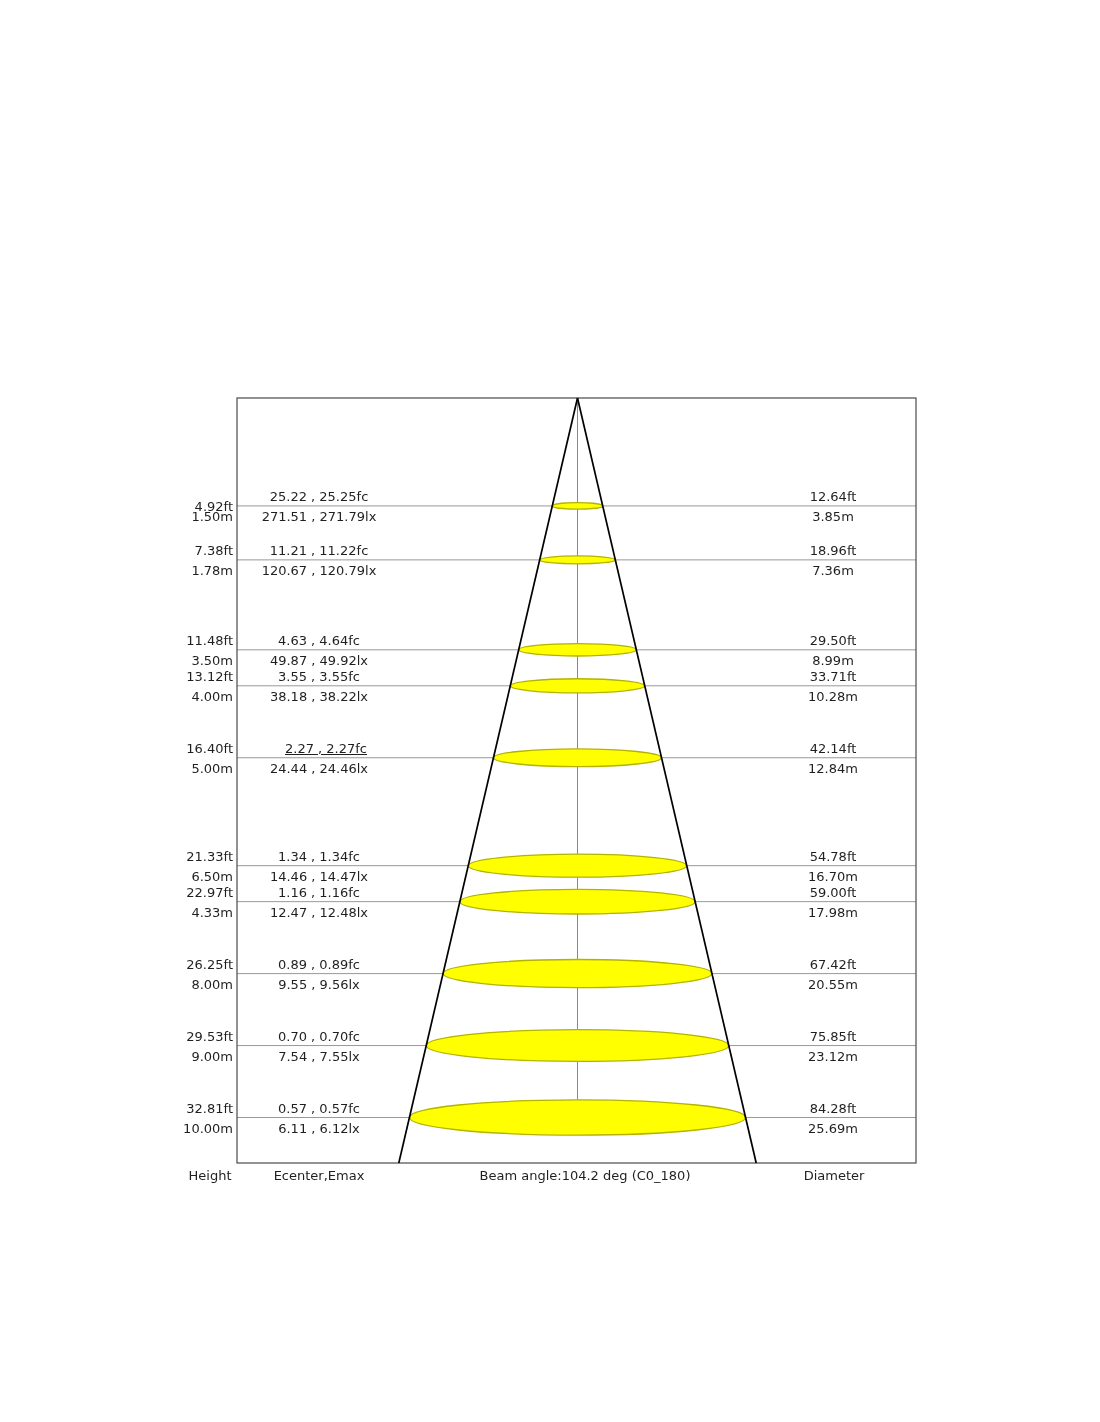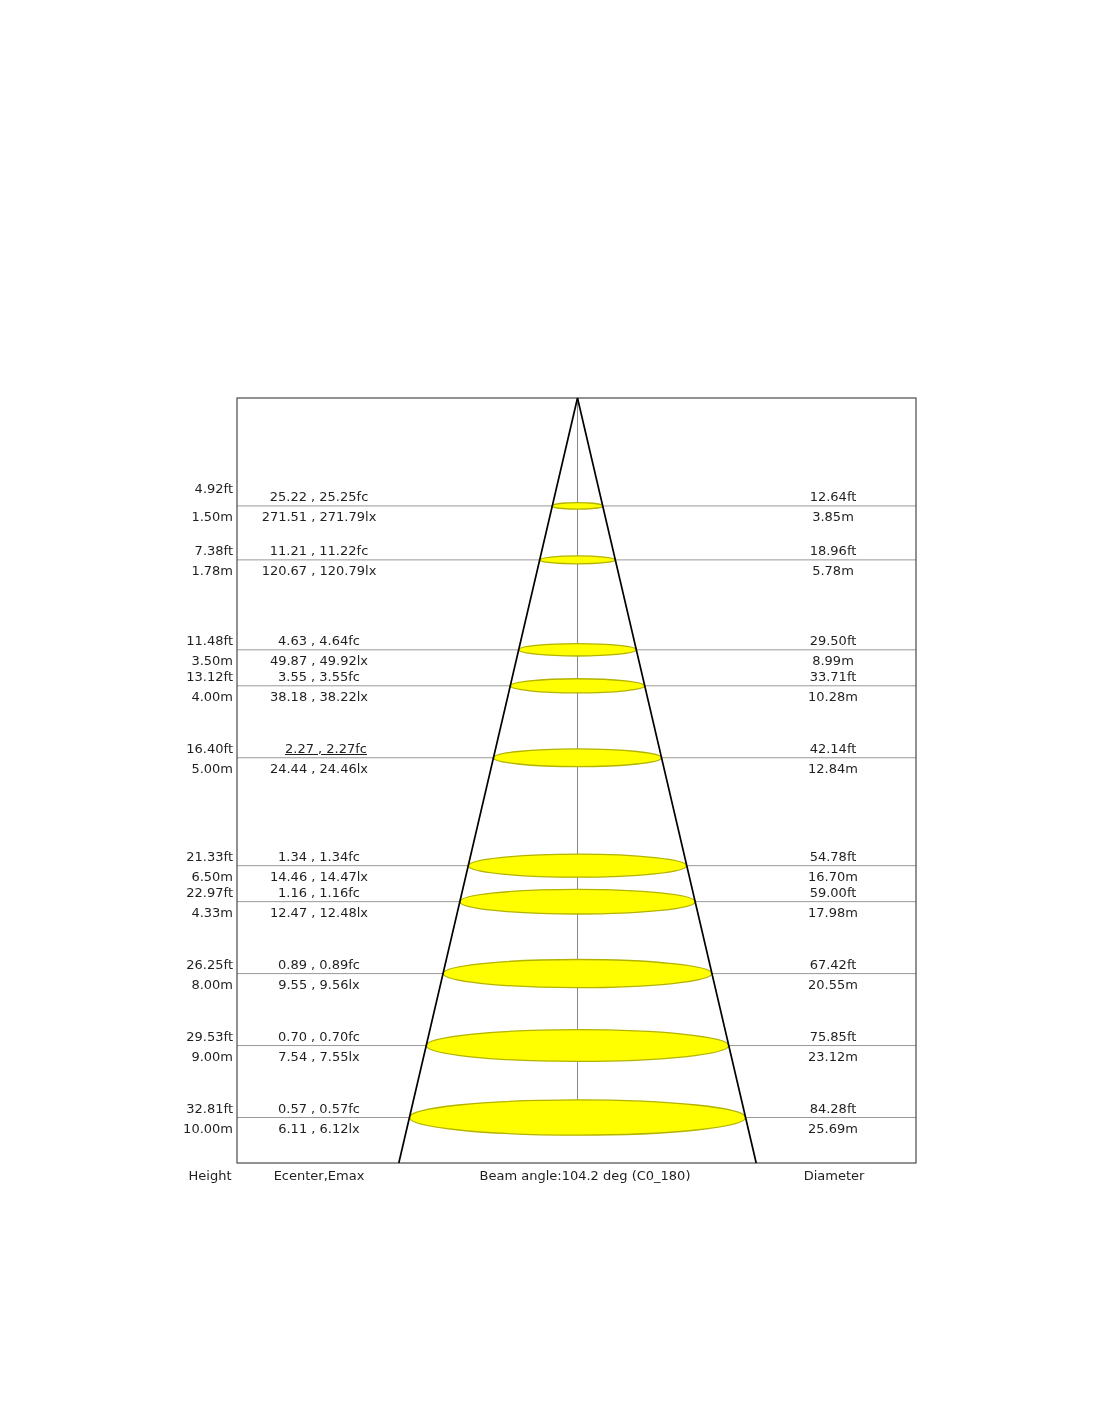--- a/index.html
+++ b/index.html
@@ -62,32 +62,32 @@
       <ellipse cx="577.5" cy="865.675" rx="109.24887999999999" ry="11.471132399999998" fill="#ffff00" stroke="#b3b300" stroke-width="1.3"></ellipse>
       <ellipse cx="577.5" cy="901.6500000000001" rx="117.65264000000002" ry="12.353527200000002" fill="#ffff00" stroke="#b3b300" stroke-width="1.3"></ellipse>
       <ellipse cx="577.5" cy="973.6" rx="134.46016" ry="14.1183168" fill="#ffff00" stroke="#b3b300" stroke-width="1.3"></ellipse>
       <ellipse cx="577.5" cy="1045.5500000000002" rx="151.26768000000004" ry="15.883106400000004" fill="#ffff00" stroke="#b3b300" stroke-width="1.3"></ellipse>
       <ellipse cx="577.5" cy="1117.5" rx="168.0752" ry="17.647896" fill="#ffff00" stroke="#b3b300" stroke-width="1.3"></ellipse>
       <line x1="577.5" y1="398" x2="398.796" y2="1163" stroke="#000000" stroke-width="1.7"></line>
       <line x1="577.5" y1="398" x2="756.204" y2="1163" stroke="#000000" stroke-width="1.7"></line>
     </svg>
 
   <div id="labels-layer">
-      <div class="lbl rightal" style="left: 143px; top: 489px;">4.92ft</div>
+      <div class="lbl rightal" style="left: 143px; top: 507px;">4.92ft</div>
       <div class="lbl rightal" style="left: 143px; top: 516.925px;">1.50m</div>
       <div class="lbl center" style="left: 319px; top: 496.925px;">25.22 , 25.25fc</div>
       <div class="lbl center" style="left: 319px; top: 516.925px;">271.51 , 271.79lx</div>
       <div class="lbl center" style="left: 833px; top: 496.925px;">12.64ft</div>
       <div class="lbl center" style="left: 833px; top: 516.925px;">3.85m</div>
       <div class="lbl rightal" style="left: 143px; top: 550.888px;">7.38ft</div>
       <div class="lbl rightal" style="left: 143px; top: 570.888px;">1.78m</div>
       <div class="lbl center" style="left: 319px; top: 550.888px;">11.21 , 11.22fc</div>
       <div class="lbl center" style="left: 319px; top: 570.888px;">120.67 , 120.79lx</div>
       <div class="lbl center" style="left: 833px; top: 550.888px;">18.96ft</div>
-      <div class="lbl center" style="left: 833px; top: 570.888px;">5.78m</div>
+      <div class="lbl center" style="left: 833px; top: 570.888px;">7.36m</div>
       <div class="lbl rightal" style="left: 143px; top: 640.825px;">11.48ft</div>
       <div class="lbl rightal" style="left: 143px; top: 660.825px;">3.50m</div>
       <div class="lbl center" style="left: 319px; top: 640.825px;">4.63 , 4.64fc</div>
       <div class="lbl center" style="left: 319px; top: 660.825px; text-align: right;">49.87 , 49.92lx</div>
       <div class="lbl center" style="left: 833px; top: 640.825px;">29.50ft</div>
       <div class="lbl center" style="left: 833px; top: 660.825px;">8.99m</div>
       <div class="lbl rightal" style="left: 143px; top: 676.8px;">13.12ft</div>
       <div class="lbl rightal" style="left: 143px; top: 696.8px;">4.00m</div>
       <div class="lbl center" style="left: 319px; top: 676.8px;">3.55 , 3.55fc</div>
       <div class="lbl center" style="left: 319px; top: 696.8px;">38.18 , 38.22lx</div>

